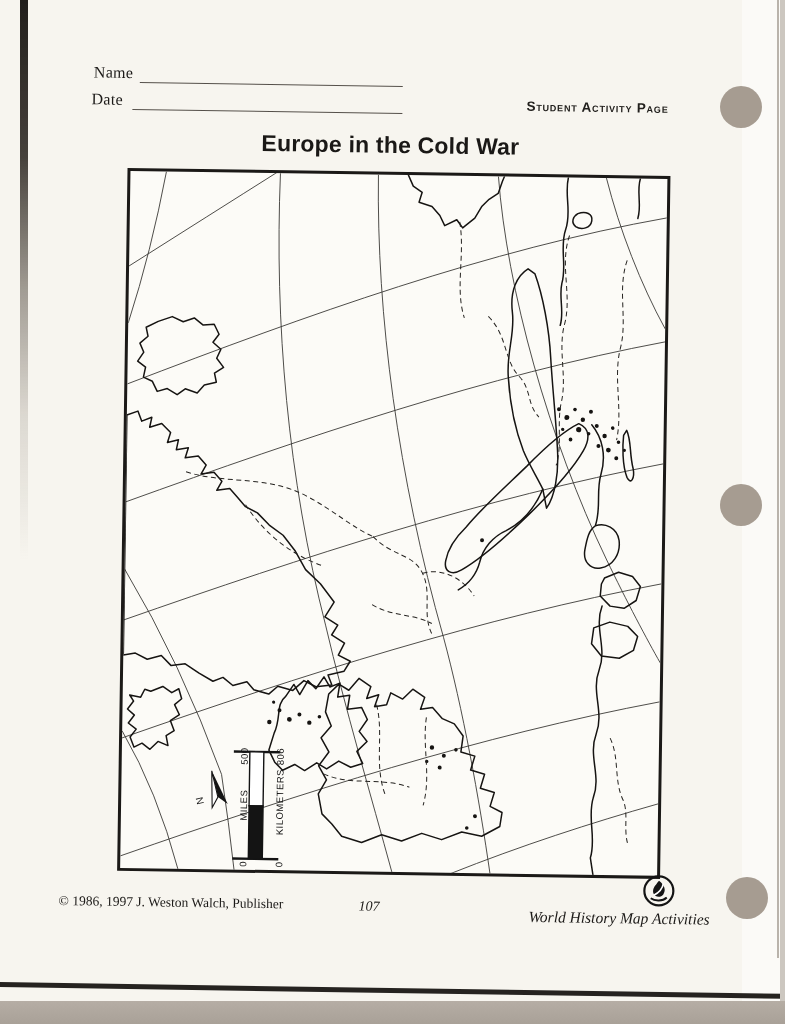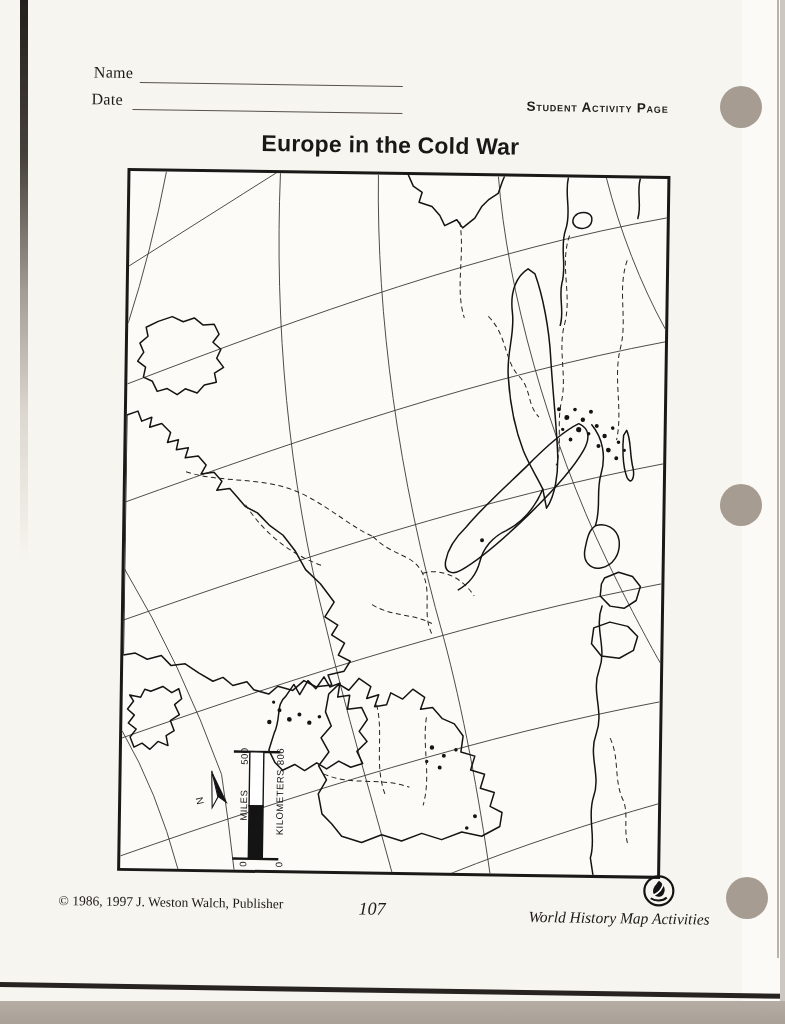--- a/index.html
+++ b/index.html
@@ -37,21 +37,21 @@
     letter-spacing:.8px;font-variant:small-caps;color:#22201d;}
   .page-title{position:absolute;left:0;top:126px;width:785px;text-align:center;
     font-family:"Liberation Sans",sans-serif;font-weight:bold;font-size:23px;
     letter-spacing:.2px;color:#1a1816;}
   
   .map-frame{position:absolute;left:130px;top:166px;width:537px;height:697px;
     border:3px solid #1b1917;background:var(--map_paper);box-sizing:content-box;}
   .map-frame svg{display:block;width:537px;height:697px;}
   
   .footer-copyright{position:absolute;left:72px;top:892px;font-size:13.5px;}
-  .footer-pageno{position:absolute;left:372px;top:893px;font-size:18px;font-style:italic;}
+  .footer-pageno{position:absolute;left:372px;top:893px;font-size:14px;font-style:italic;}
   .footer-series{position:absolute;left:542px;top:900px;font-size:15.5px;font-style:italic;}
   .footer-logo{position:absolute;left:655px;top:864px;width:34px;height:34px;}
 </style>
 </head>
 <body>
 
 <div class="sheet">
   <div class="sheet-content">
 
     <div class="field-row" style="left:95px;top:62px;">

